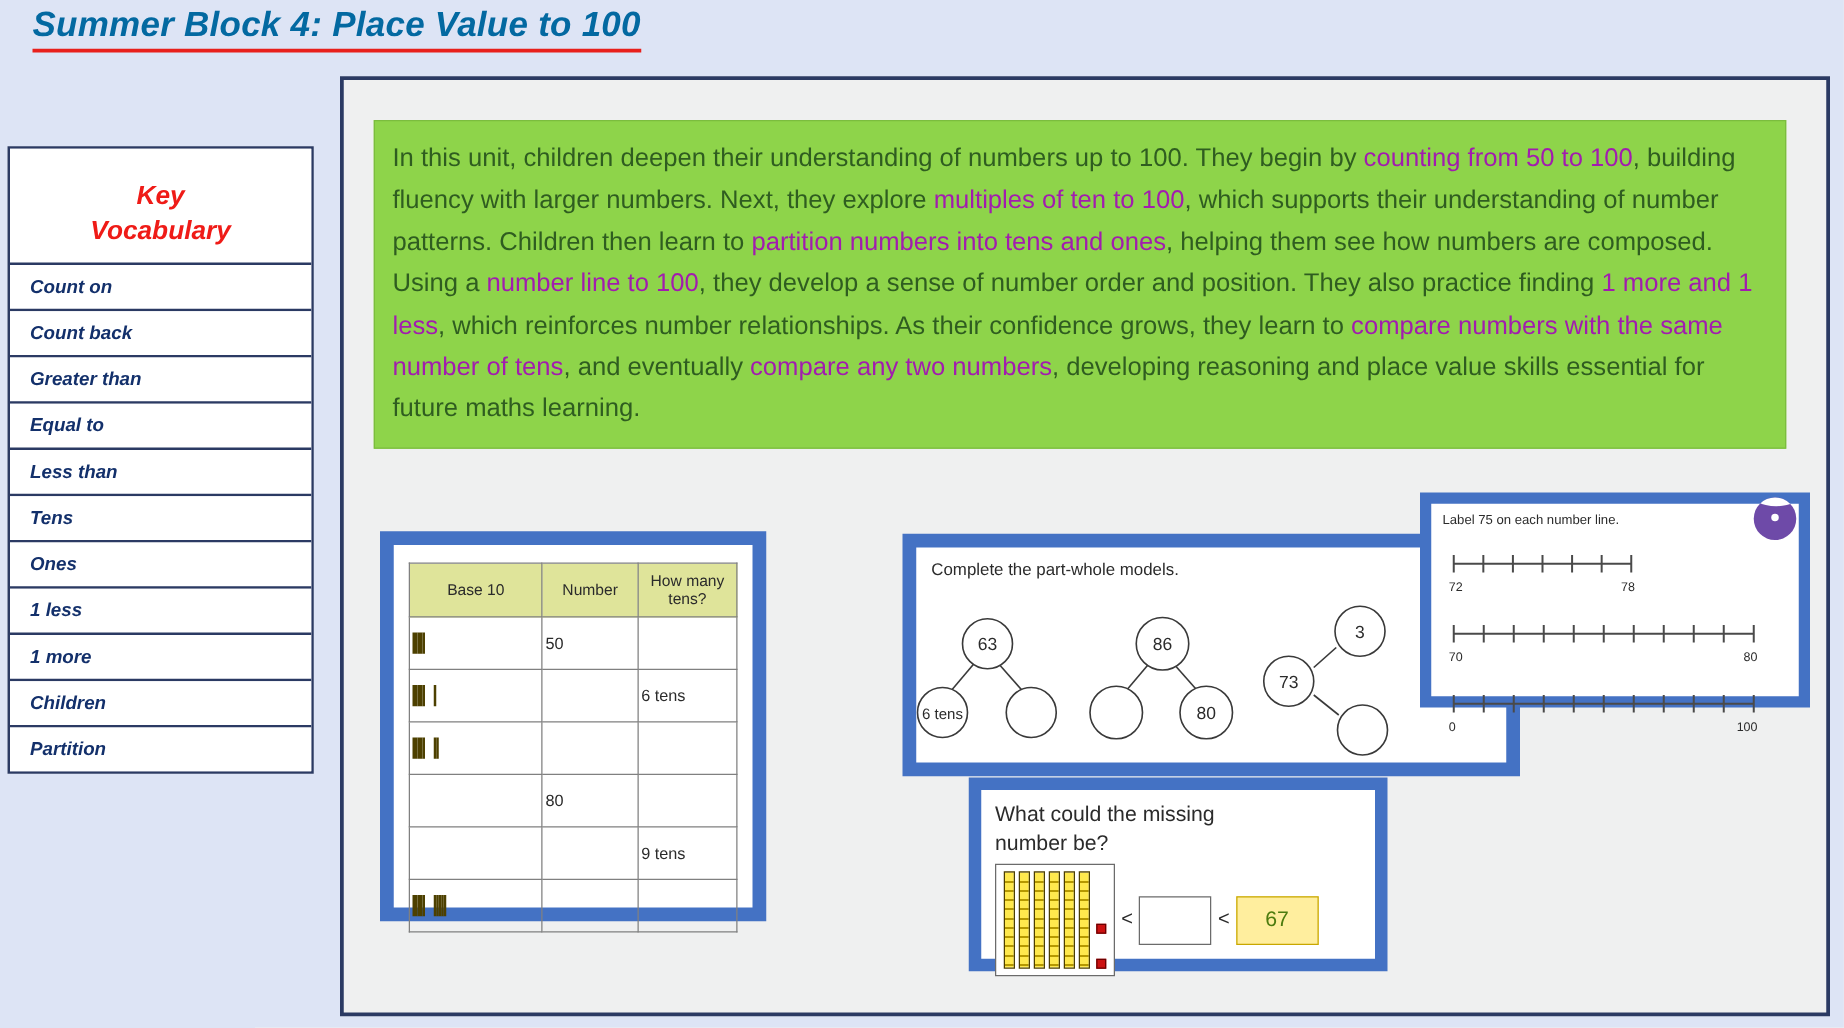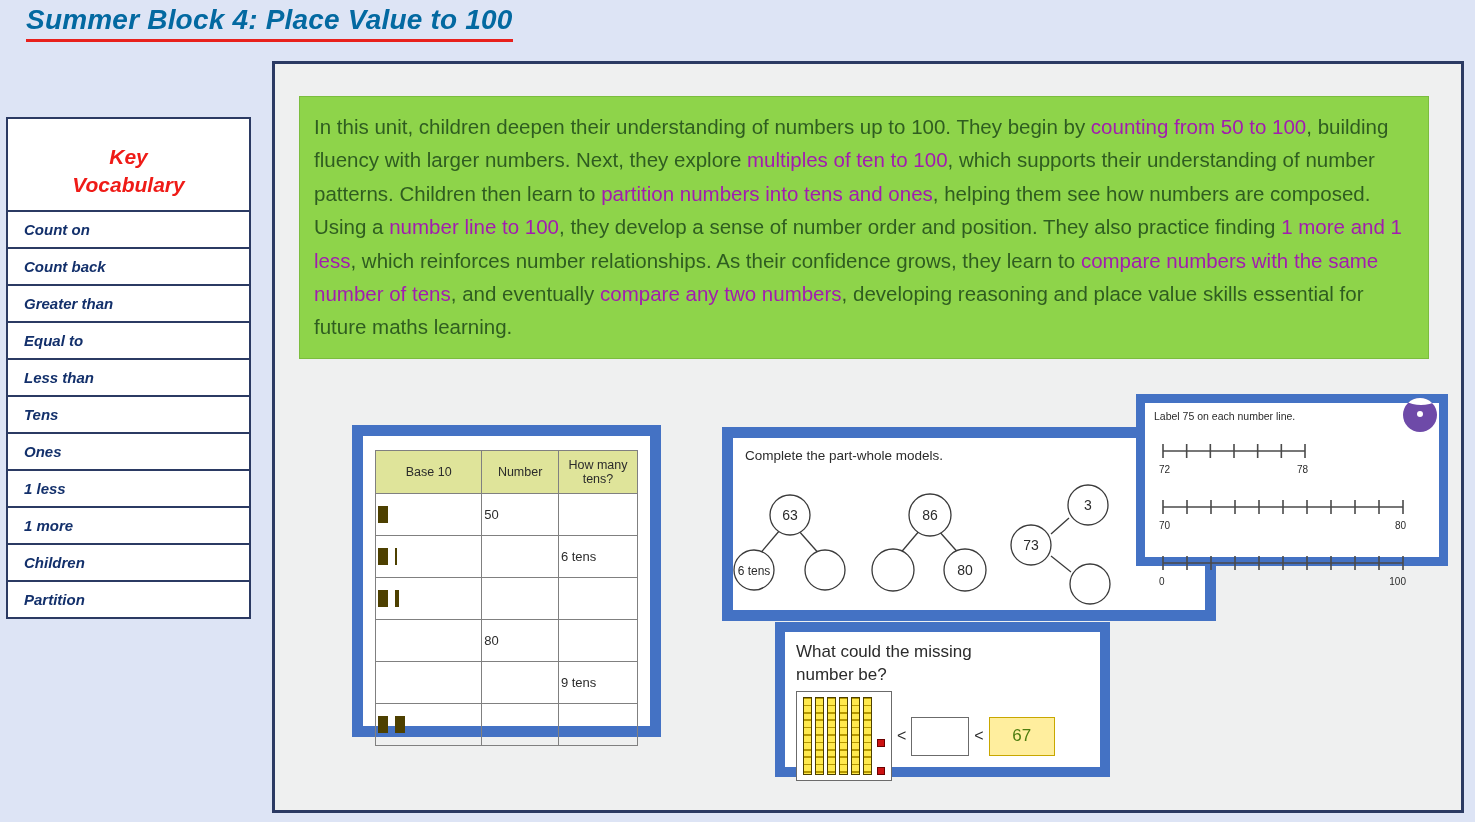--- a/index.html
+++ b/index.html
@@ -79,21 +79,21 @@
     background:#4472c4;
     box-sizing:border-box;
   }
   .card-inner{
     background:#ffffff;
     width:100%;height:100%;
     box-sizing:border-box;
   }
 
   
-  #card-table{left:29px;top:361px;width:309px;height:312px;padding:11px;margin-left:48px;}
+  #card-table{left:29px;top:361px;width:309px;height:312px;padding:11px;}
   #card-table .card-inner{padding:14px 12px 12px 12px;}
   table.b10{border-collapse:collapse;width:100%;table-layout:fixed;}
   table.b10 th{
     background:#dfe49a;
     border:1px solid #808080;
     font-size:12.5px;font-weight:normal;color:#2b2b2b;
     padding:7px 2px;
     text-align:center;
   }
   table.b10 td{

